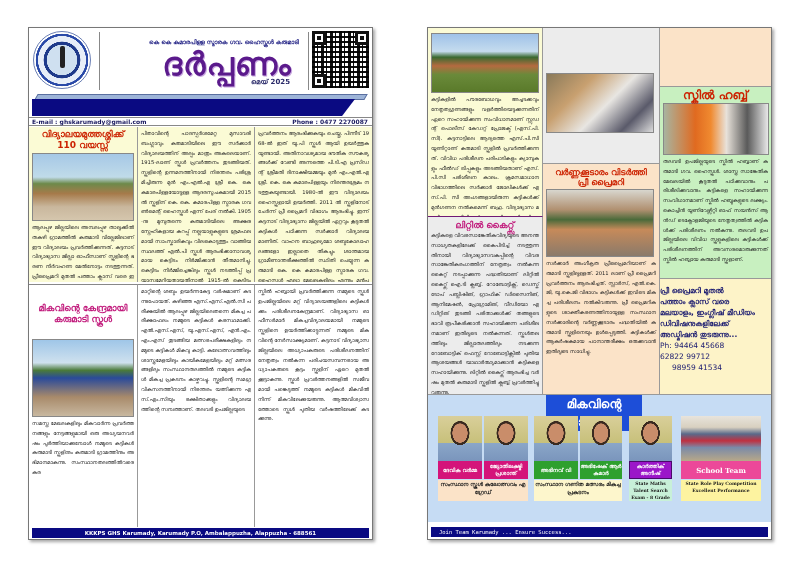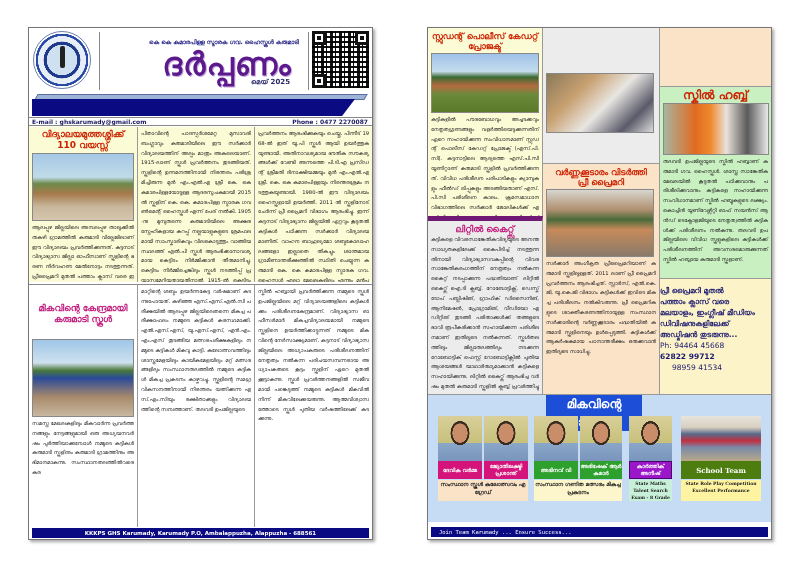--- a/index.html
+++ b/index.html
@@ -97,26 +97,25 @@
   <div class="block col-rule" style="left:225px;top:256px;width:118px;height:243px;padding:2px 3px;border-top:1px solid #888;">
     <div class="filler">സ്കിൽ ഹബ്ബായി പ്രവർത്തിക്കുന്ന നമ്മുടെ സ്കൂൾ ഉപജില്ലയിലെ മറ്റ് വിദ്യാലയങ്ങളിലെ കുട്ടികൾക്കും പരിശീലനകേന്ദ്രമാണ്. വിദ്യാഭ്യാസ ഓഫീസർമാർ മികച്ചവിദ്യാലയമായി നമ്മുടെ സ്കൂളിനെ ഉയർത്തിക്കാട്ടുന്നത് നമ്മുടെ മികവിന്റെ നേർസാക്ഷ്യമാണ്. കുട്ടനാട് വിദ്യാഭ്യാസ ജില്ലയിലെ അധ്യാപകരുടെ പരിശീലനത്തിന് നേതൃത്വം നൽകുന്ന പരിചയസമ്പന്നരായ അധ്യാപകരുടെ കൂട്ടം സ്കൂളിന് ഏറെ മുതൽക്കൂട്ടാകുന്നു. സ്കൂൾ പ്രവർത്തനങ്ങളിൽ സജീവമായി പങ്കെടുത്ത് നമ്മുടെ കുട്ടികൾ മികവിൽനിന്ന് മികവിലേക്കുയരുന്നു. ആത്മവിശ്വാസത്തോടെ സ്കൂൾ പുതിയ വർഷത്തിലേക്ക് കടക്കുന്നു.</div>
   </div>
 
   <div class="footer-bar" style="top:500px">KKKPS GHS  Karumady, Karumady P.O, Ambalappuzha, Alappuzha - 688561</div>
 </div>
 
 <div class="page page-right">
 
   <div class="block" style="left:0;top:0;width:115px;height:188px;background:#fbfbd5;padding:3px;border-right:1px solid #999;">
-    <div class="rp-title">സ്റ്റുഡന്റ് പൊലീസ് കേഡറ്റ് പ്രോജക്ട്</div>
     <div class="photo" style="width:108px;height:60px;margin:2px 0;background:linear-gradient(180deg,#9fc2e8 0%,#c5dcee 30%,#3a6a30 40%,#b56a40 55%,#6a8a3a 70%,#5a7a2a 100%);"></div>
     <div class="filler">കുട്ടികളിൽ പൗരബോധവും അച്ചടക്കവും നേതൃത്വഗുണങ്ങളും വളർത്തിയെടുക്കുന്നതിന് ഏറെ സഹായിക്കുന്ന സംവിധാനമാണ് സ്റ്റുഡന്റ് പൊലീസ് കേഡറ്റ് പ്രോജക്ട് (എസ്.പി.സി). കുട്ടനാട്ടിലെ ആദ്യത്തെ എസ്.പി.സി യൂണിറ്റാണ് കരുമാടി സ്കൂളിൽ പ്രവർത്തിക്കുന്നത്. വിവിധ പരിശീലന പരിപാടികളും ക്യാമ്പുകളും ഫീൽഡ് ട്രിപ്പുകളും അടങ്ങിയതാണ് എസ്.പി.സി പരിശീലന കാലം. ക്രമസമാധാന വിഭാഗത്തിലെ സർക്കാർ ജോലികൾക്ക് എസ്.പി. സി അംഗങ്ങളായിരുന്ന കുട്ടികൾക്ക് മുൻഗണന നൽകുമെന്ന് ബഹു. വിദ്യാഭ്യാസ മന്ത്രി പ്രഖ്യാപിച്ചിട്ടുണ്ട്. തലവടി ഉപജില്ലയിലെ ഏക എസ്.പി.സി യൂണിറ്റാണ് കരുമാടി സ്കൂളിലുള്ളത്.</div>
   </div>
 
-  <div class="block" style="left:0;top:188px;width:115px;height:178px;background:#ececec;padding:3px;border-right:1px solid #999;border-top:5px solid #701a75;">
+  <div class="block" style="left:0;top:188px;width:115px;height:178px;background:#ececec;padding:3px;border-right:1px solid #999;border-top:1px solid #701a75;">
     <div class="title-pink">ലിറ്റിൽ കൈറ്റ്സ്</div>
     <div class="filler">കുട്ടികളെ വിവരസാങ്കേതികവിദ്യയുടെ അനന്തസാധ്യതകളിലേക്ക് കൈപിടിച്ച് നടത്തുന്നതിനായി വിദ്യാഭ്യാസവകുപ്പിന്റെ വിവരസാങ്കേതികരംഗത്തിന് നേതൃത്വം നൽകുന്ന കൈറ്റ് നടപ്പാക്കുന്ന പദ്ധതിയാണ് ലിറ്റിൽ കൈറ്റ്സ് ഐ.ടി ക്ലബ്ബ്. റോബോട്ടിക്സ്, ഡെസ്ക് ടോപ് പബ്ലിഷിങ്, ഗ്രാഫിക് ഡിസൈനിങ്, ആനിമേഷൻ, പ്രോഗ്രാമിങ്, വീഡിയോ എഡിറ്റിങ് തുടങ്ങി പരിതാക്കൾക്ക് തങ്ങളുടെ ഭാവി രൂപീകരിക്കാൻ സഹായിക്കുന്ന പരിശീലനമാണ് ഇതിലൂടെ നൽകുന്നത്. സ്കൂൾതലത്തിലും ജില്ലാതലത്തിലും നടക്കുന്ന റോബോട്ടിക് ഫെസ്റ്റ് റോബോട്ടിക്സിൽ പുതിയ ആശയങ്ങൾ യാഥാർത്ഥ്യമാക്കാൻ കുട്ടികളെ സഹായിക്കുന്നു. ലിറ്റിൽ കൈറ്റ്സ് ആരംഭിച്ച വർഷം മുതൽ കരുമാടി സ്കൂളിൽ ക്ലബ്ബ് പ്രവർത്തിച്ചു വരുന്നു.</div>
   </div>
   <div class="block" style="left:115px;top:0;width:116px;height:135px;background:#ececec;padding:3px;">
     <div class="photo" style="width:108px;height:60px;margin:42px 0 2px;background:linear-gradient(135deg,#8a7a5a 0%,#c8a070 30%,#e8e6e2 55%,#5a5a6a 80%,#dcdcdc 100%);"></div>
   </div>
 
   <div class="block" style="left:115px;top:135px;width:116px;height:231px;background:#fbe3c8;padding:3px;border-top:1px solid #999;">
     <div class="rp-title">വർണ്ണക്കൂടാരം വിടർത്തി</div>
     <div class="rp-title">പ്രീ പ്രൈമറി</div>
@@ -131,21 +130,21 @@
     <div class="filler">തലവടി ഉപജില്ലയുടെ സ്കിൽ ഹബ്ബാണ് കരുമാടി ഗവ. ഹൈസ്കൂൾ. ശാസ്ത്ര സാങ്കേതിക മേഖലയിൽ കൂടുതൽ പഠിക്കുവാനും പരിശീലിക്കുവാനും കുട്ടികളെ സഹായിക്കുന്ന സംവിധാനമാണ് സ്കിൽ ഹബ്ബുകളുടെ ലക്ഷ്യം. കൊച്ചിൻ യൂണിവേഴ്സിറ്റി ഓഫ് സയൻസ് ആൻഡ് ടെക്നോളജിയുടെ നേതൃത്വത്തിൽ കുട്ടികൾക്ക് പരിശീലനം നൽകുന്നു. തലവടി ഉപജില്ലയിലെ വിവിധ സ്കൂളുകളിലെ കുട്ടികൾക്ക് പരിശീലനത്തിന് അവസരമൊരുക്കുന്നത് സ്കിൽ ഹബ്ബായ കരുമാടി സ്കൂളാണ്.</div>
   </div>
 
   <div class="admission" style="left:231px;top:250px;width:112px;height:116px;background:#fdf3c8;border-left:1px solid #999;border-top:1px solid #999;padding-top:6px;">
     <div>പ്രീ പ്രൈമറി മുതൽ</div>
     <div>പത്താം ക്ലാസ് വരെ</div>
     <div>മലയാളം, ഇംഗ്ലീഷ് മീഡിയം</div>
     <div>ഡിവിഷനുകളിലേക്ക്</div>
     <div>അഡ്മിഷൻ തുടരുന്നു...</div>
     <div style="font-weight:normal;">Ph: 94464 45668</div>
-    <div style="font-weight:bold;">62822 99712</div>
+    <div style="font-weight:normal;">62822 99712</div>
     <div style="font-weight:normal;margin-left:12px;">98959 41534</div>
   </div>
 
   <div style="position:absolute;left:0;top:366px;width:343px;height:128px;background:#c6dcf4;border-top:1px solid #999;">
     <div class="stars-header" style="left:118px;top:0;width:96px;">മികവിന്റെ താരങ്ങൾ</div>
 
     <div class="star" style="left:10px;top:21px;width:44px;">
       <div class="face"></div>
       <div class="name" style="background:#d4147a">ദേവിക വർമ്മ</div>
     </div>
@@ -160,21 +159,21 @@
     <div class="star" style="left:152px;top:21px;width:42px;">
       <div class="face"></div>
       <div class="name" style="background:#2ea02e">അഭിഷേക് ആർ കുമാർ</div>
     </div>
     <div class="star" style="left:201px;top:21px;width:43px;">
       <div class="face"></div>
       <div class="name" style="background:#9b16c9;border:1px solid #4a0a6a;">കാർത്തിക് അനീഷ്</div>
     </div>
     <div class="star" style="left:253px;top:21px;width:80px;">
       <div class="face" style="background:linear-gradient(180deg,#e8e4dc 0%,#d8d0c0 25%,#5a6a8a 40%,#c03040 55%,#7a8aa8 70%,#b8a888 100%);"></div>
-      <div class="name" style="background:#4d7c0f;font-family:'DejaVu Serif',serif;font-size:7px;">School Team</div>
+      <div class="name" style="background:#ec4899;font-family:'DejaVu Serif',serif;font-size:7px;">School Team</div>
     </div>
 
     <div class="caption" style="left:10px;top:85px;width:90px;height:21px;background:#fbe3c8;">സംസ്ഥാന സ്കൂൾ കലോത്സവം എ ഗ്രേഡ്</div>
     <div class="caption" style="left:106px;top:85px;width:88px;height:21px;background:#fdf6cc;">സംസ്ഥാന ഗണിത മത്സരം മികച്ച പ്രകടനം</div>
     <div class="caption" style="left:201px;top:85px;width:43px;height:21px;background:#c8f0d8;font-size:4.5px;line-height:7px;font-family:'DejaVu Serif',serif;">State Maths Talent Search Exam - 8 Grade</div>
     <div class="caption" style="left:253px;top:85px;width:80px;height:21px;background:#fdf3a0;font-size:4.5px;line-height:7px;font-family:'DejaVu Serif',serif;">State Role Play Competition Excellent Performance</div>
   </div>
 
   <div class="footer-bar" style="top:499px;text-align:left;padding-left:8px;font-family:'DejaVu Sans Mono',monospace;font-weight:normal;">Join Team Karumady ...   Ensure Success...</div>
 </div>

